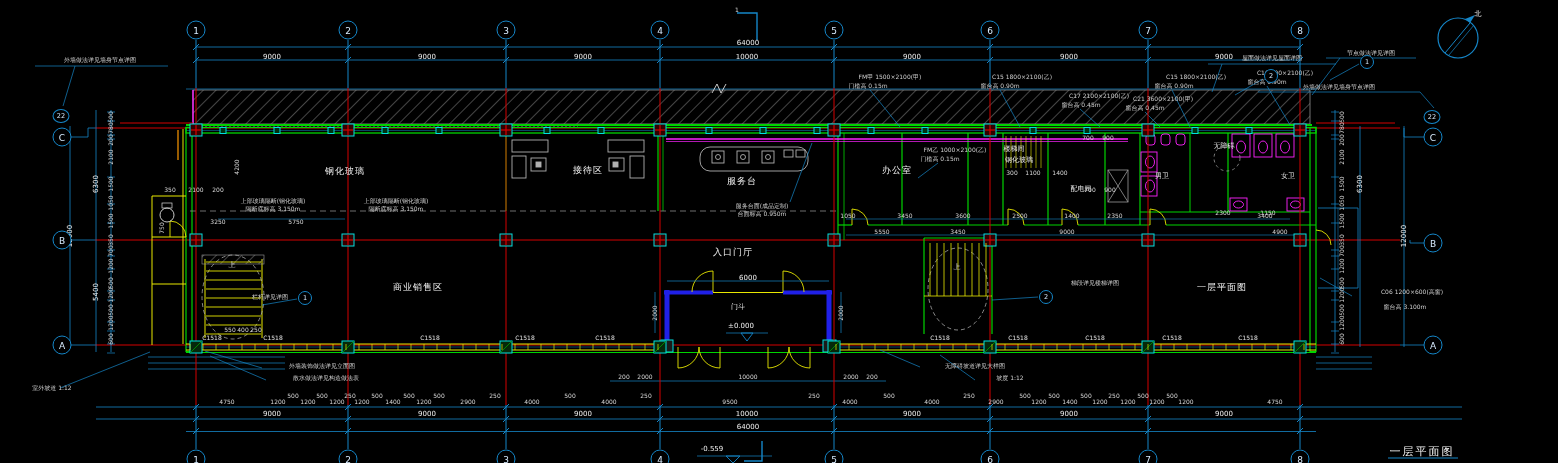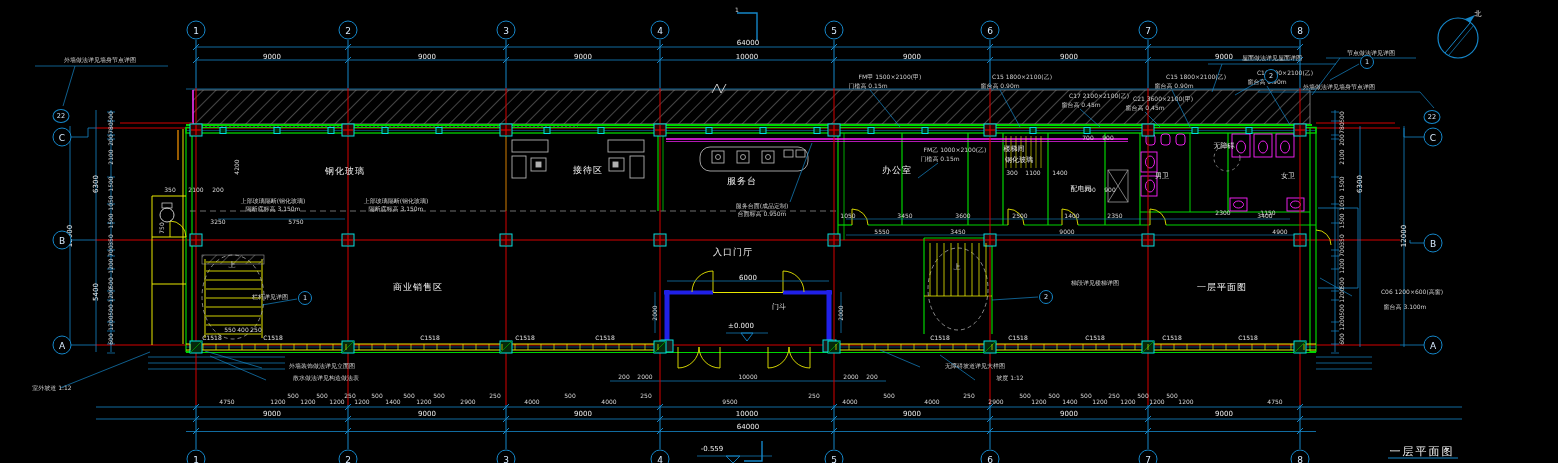--- a/index.html
+++ b/index.html
@@ -680,21 +680,21 @@
       <span class="t s" style="left: 1108px; top: 138px;">900</span>
       <span class="t s" style="left: 1090px; top: 190px;">700</span>
       <span class="t s" style="left: 1110px; top: 190px;">900</span>
       <span class="t s" style="left: 1223px; top: 213px;">2300</span>
       <span class="t s" style="left: 1268px; top: 213px;">1150</span>
       <span class="t r" style="left: 345px; top: 171px;">钢化玻璃</span>
       <span class="t r" style="left: 580px; top: 170px; margin-left: 8px;">接待区</span>
       <span class="t r" style="left: 897px; top: 170px;">办公室</span>
       <span class="t r" style="left: 742px; top: 181px;">服务台</span>
       <span class="t r" style="left: 733px; top: 252px;">入口门厅</span>
-      <span class="t rs" style="left: 738px; top: 307px; margin-left: 41px;">门斗</span>
+      <span class="t rs" style="left: 738px; top: 307px;">门斗</span>
       <span class="t r" style="left: 418px; top: 287px;">商业销售区</span>
       <span class="t r" style="left: 1222px; top: 287px;">一层平面图</span>
       <span class="t rs" style="left: 1014px; top: 149px;">楼梯间</span>
       <span class="t rs" style="left: 1019px; top: 160px;">钢化玻璃</span>
       <span class="t rs" style="left: 1081px; top: 181px; margin-top: 8px;">配电间</span>
       <span class="t rs" style="left: 1162px; top: 176px;">男卫</span>
       <span class="t rs" style="left: 1288px; top: 176px;">女卫</span>
       <span class="t rs" style="left: 1224px; top: 146px;">无障碍</span>
       <span class="t rs" style="left: 232px; top: 265px;">上</span>
       <span class="t rs" style="left: 957px; top: 267px;">上</span>

